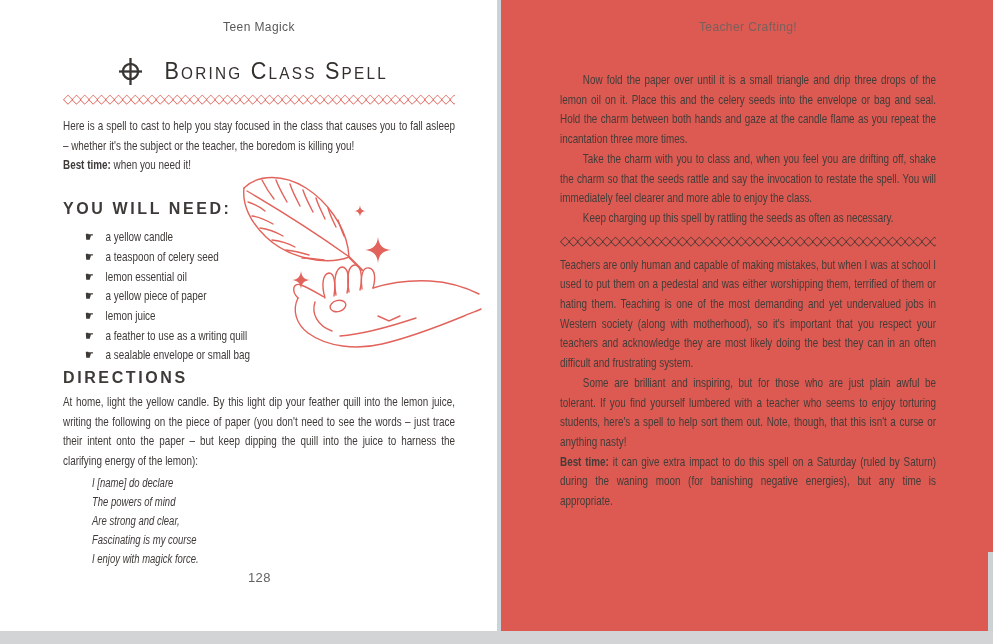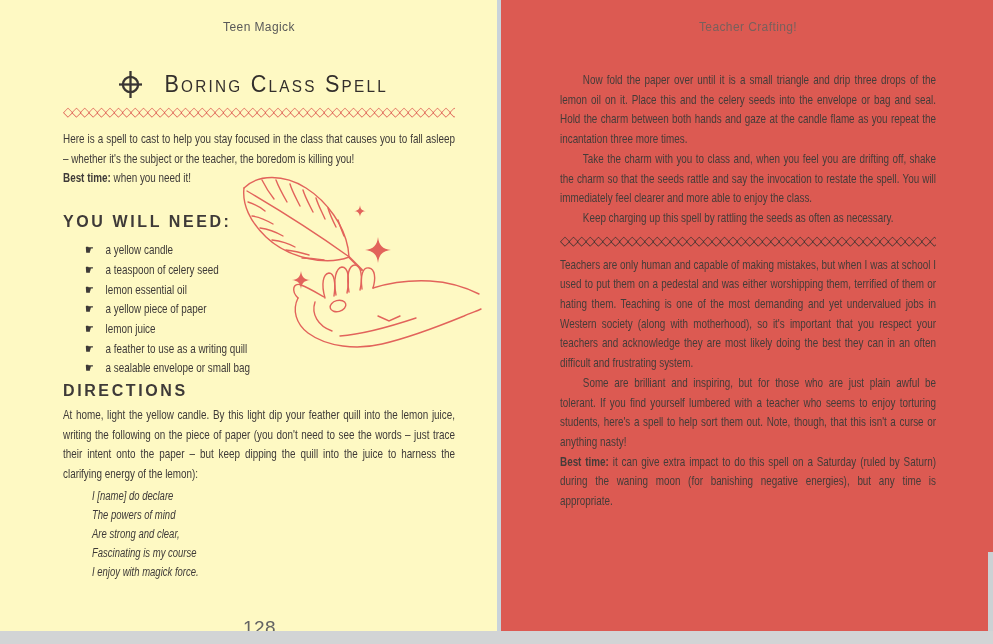--- a/index.html
+++ b/index.html
@@ -4,21 +4,21 @@
 <style>
   html,body { margin:0; padding:0; background:#e8e8e8; }
   .viewer {
     position:relative; width:993px; height:644px; overflow:hidden;
     background:#d2d4d5;
     font-family:"Liberation Sans","DejaVu Sans",sans-serif;
   }
   .page {
     position:absolute; top:0; height:631px; overflow:hidden;
   }
-  .page-left  { left:0;   width:519px; background:#fef9c3; }
+  .page-left  { left:0;   width:519px; background:#ffffff; }
   .page-right { left:501px; width:492px; background:#dc5a52; }
   .gutter {
     position:absolute; top:0; left:497px; width:4px; height:631px;
     background:#c9d3da;
   }
   .bottom-bar {
     position:absolute; left:0; top:631px; width:993px; height:13px;
     background:#d2d4d5;
   }
   .right-strip {
@@ -30,21 +30,21 @@
   .inner-right { position:relative; height:100%; padding:0 57px 0 59px; box-sizing:border-box; }
 
   .running-header {
     padding-top:20px; text-align:center; font-size:12px; letter-spacing:0.4px;
   }
   .inner-left  .running-header { color:#595959; }
   .inner-right .running-header { color:#79605c; }
 
   .title-row {
     display:flex; align-items:center; justify-content:center; gap:9px;
-    margin-top:35px; height:30px;
+    margin-top:22px; height:30px;
   }
   .title-text {
     font-variant:small-caps; font-size:24px; letter-spacing:2.5px;
     color:#332f2c; white-space:nowrap; transform:scaleX(0.9);
   }
   .inner-right .title-text { color:#332d2a; }
   .orb { flex:0 0 auto; }
 
   .divider {
     margin-top:5px; width:100%; height:16px; overflow:hidden; white-space:nowrap;
@@ -83,22 +83,22 @@
   .bullet {
     width:27px; flex:0 0 auto; font-family:"DejaVu Sans",sans-serif;
     font-size:13px; color:#3e3a38;
   }
 
   .verse { margin:3px 0 0 29px; font-style:italic; font-size:12.5px;
            line-height:19px; color:#3e3a38; }
   .verse div { margin:0; }
 
   .page-number {
-    position:absolute; left:0; right:0; top:617px; text-align:center;
-    font-size:19px; letter-spacing:0.5px;
+    position:absolute; left:0; right:0; top:570px; text-align:center;
+    font-size:13px; letter-spacing:0.5px;
   }
   .page-left  .page-number { color:#636363; }
   .page-right .page-number { color:#8a6a67; }
 
   .illustration { position:absolute; left:232px; top:170px; }
 </style>
 </head>
 <body>
 
 <div class="viewer">

